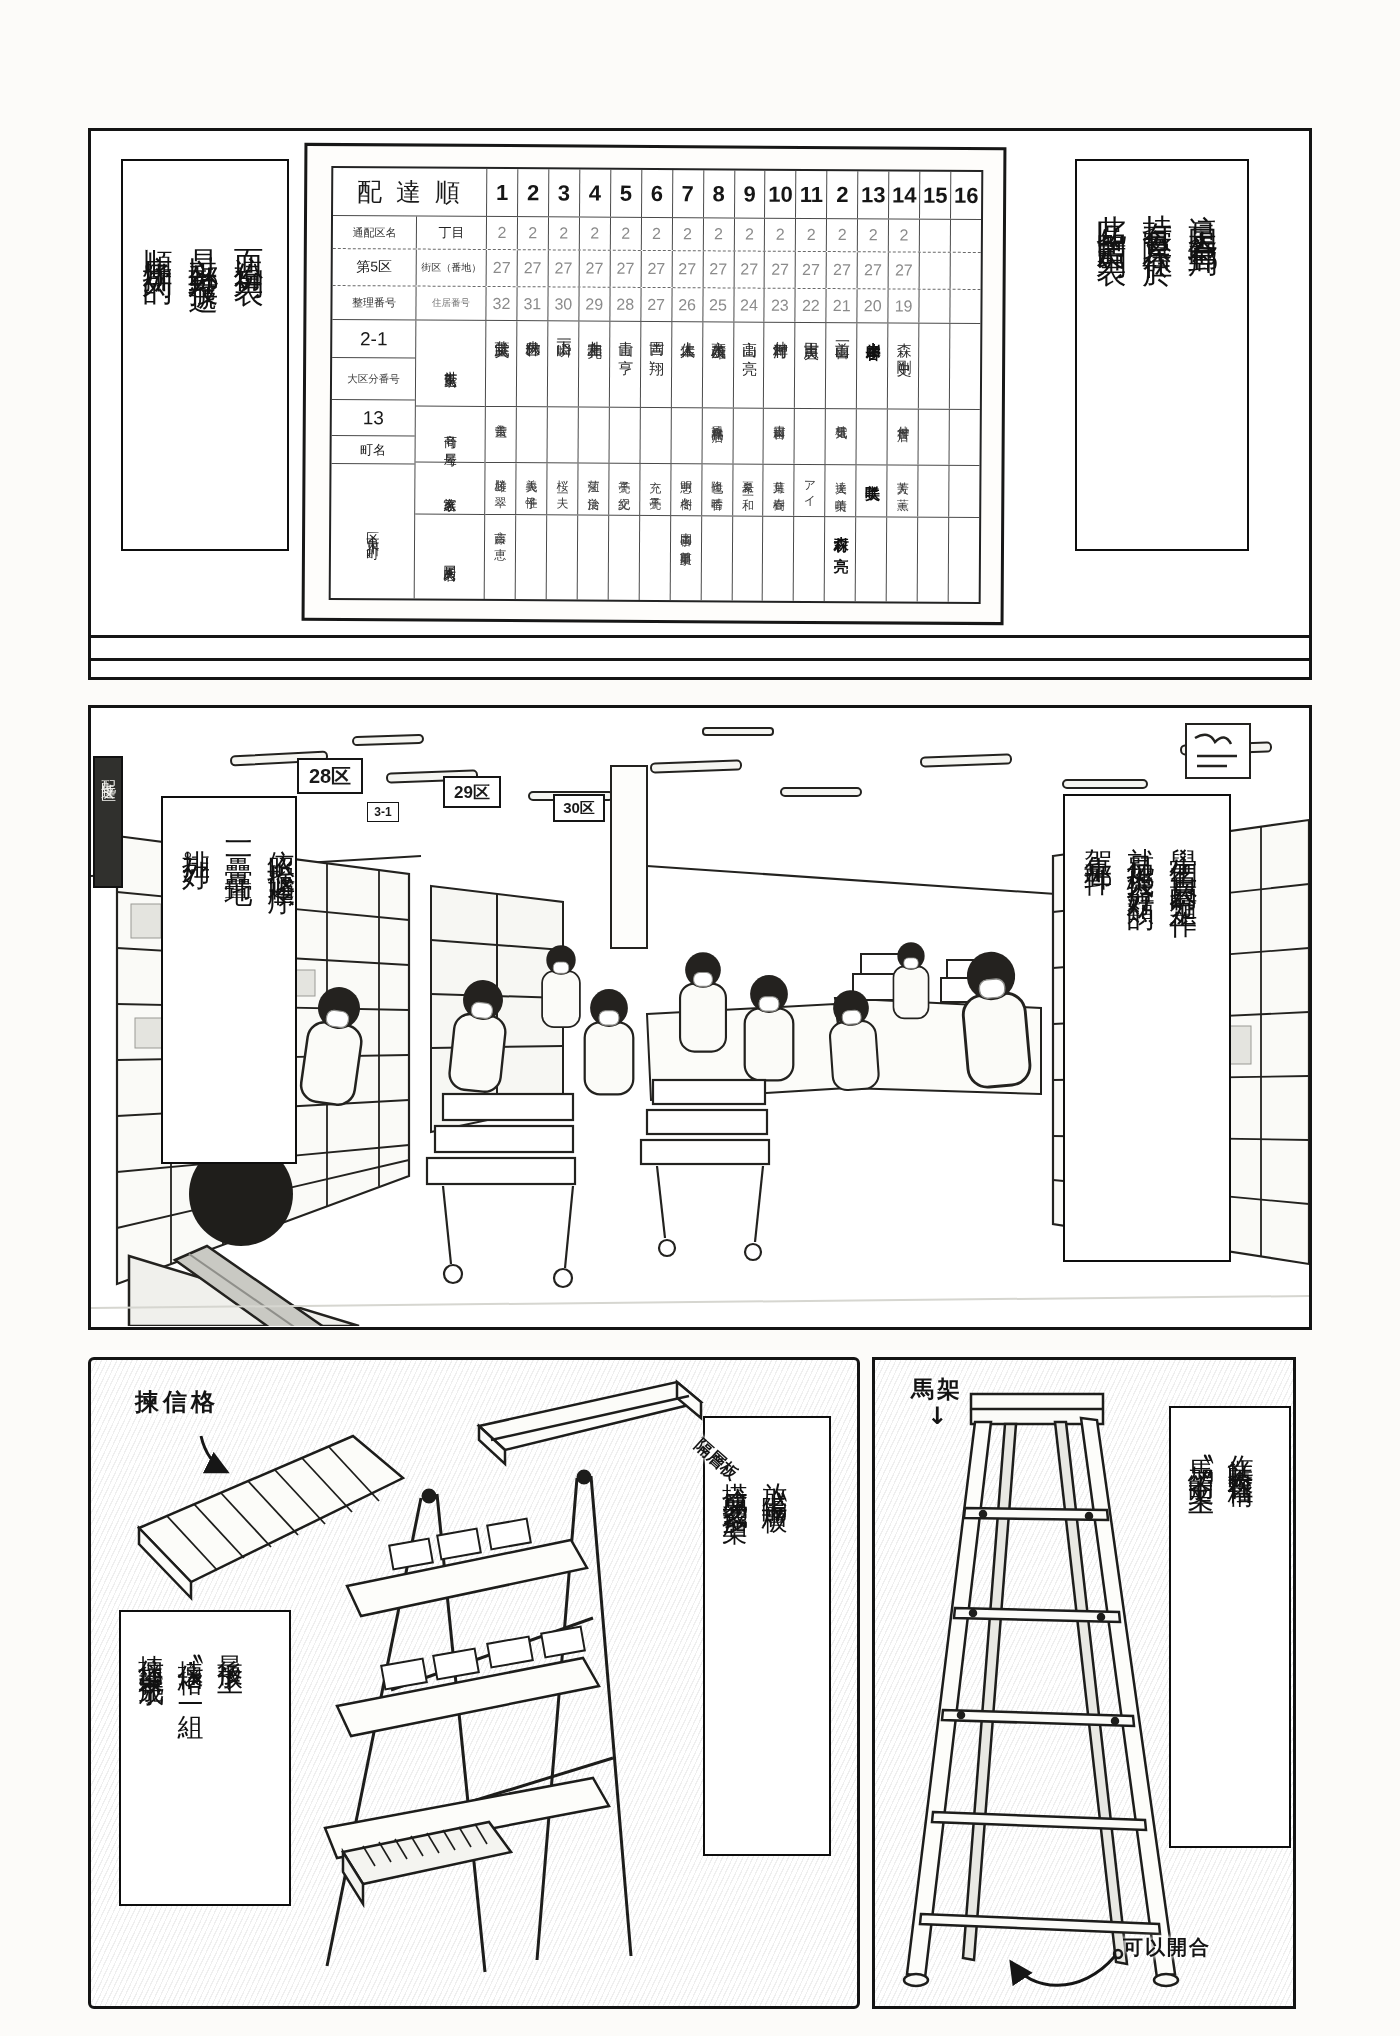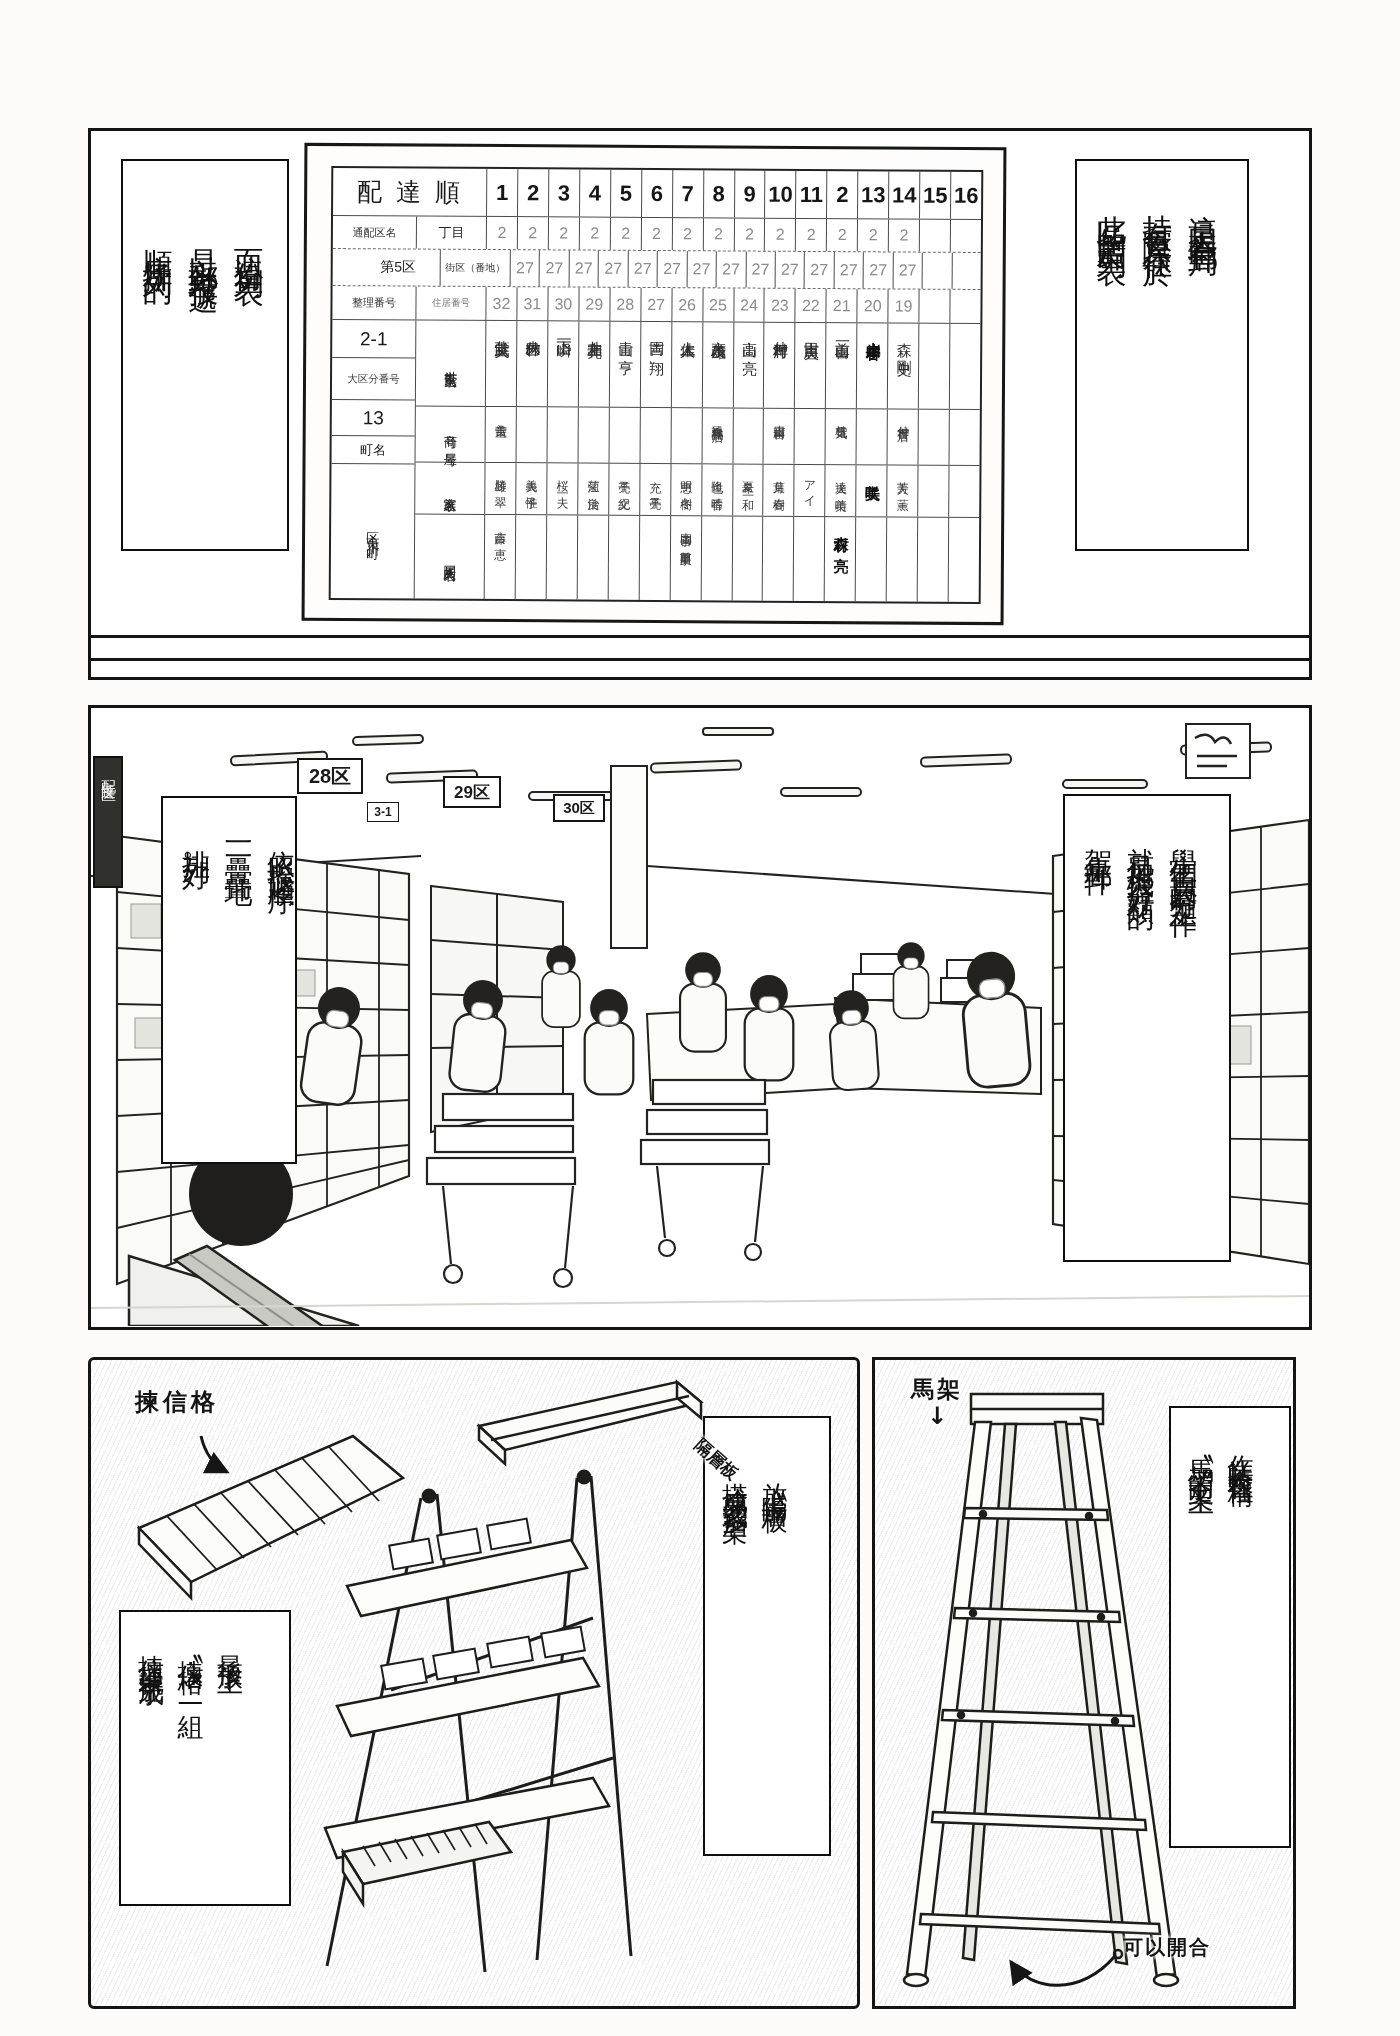--- a/index.html
+++ b/index.html
@@ -110,21 +110,21 @@
               <div class="tcell gnum">2</div>
               <div class="tcell gnum">2</div>
               <div class="tcell gnum">2</div>
               <div class="tcell gnum">2</div>
               <div class="tcell gnum"></div>
               <div class="tcell gnum"></div>
             </div>
         </div>
 
         <div class="trow dash" style="height:37px;">
-          <div class="lblA" style="font-size:14px; color:#222;margin-left:24px;">第5区</div>
+          <div class="lblA" style="font-size:14px; color:#222;">第5区</div>
           <div class="lblB" style="font-size:10px; color:#333; line-height:1.2;">街区（番地）</div>
           <div class="tvals">
               <div class="tcell gnum">27</div>
               <div class="tcell gnum">27</div>
               <div class="tcell gnum">27</div>
               <div class="tcell gnum">27</div>
               <div class="tcell gnum">27</div>
               <div class="tcell gnum">27</div>
               <div class="tcell gnum">27</div>
               <div class="tcell gnum">27</div>

